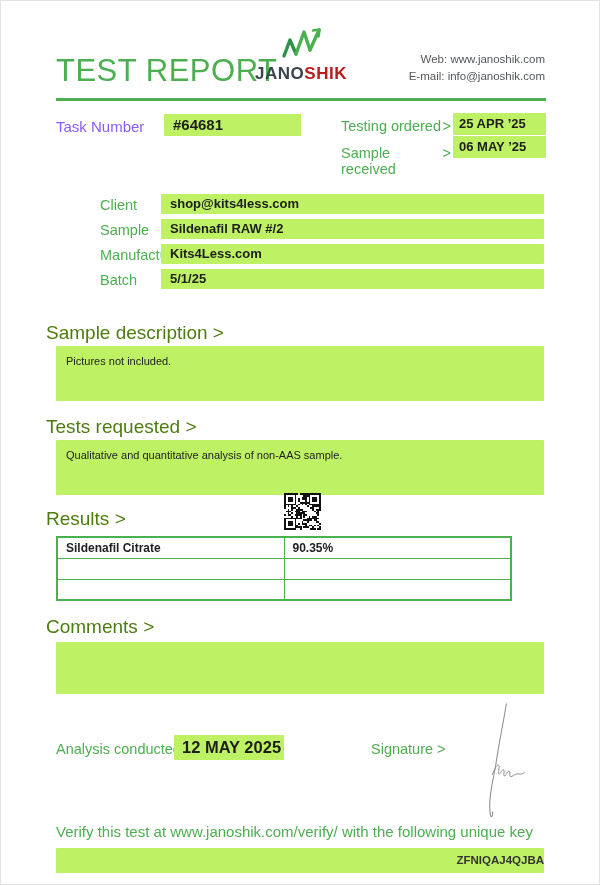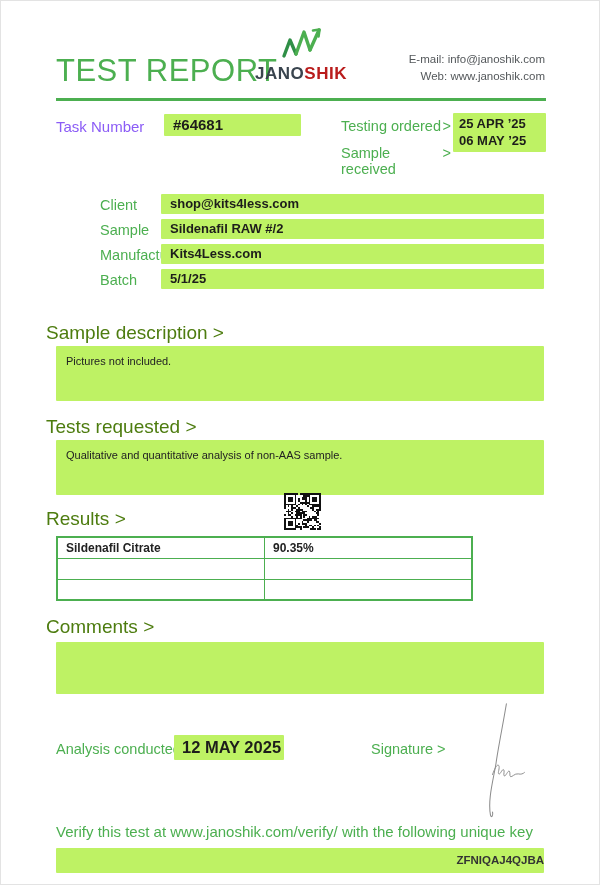--- a/index.html
+++ b/index.html
@@ -24,33 +24,33 @@
   
   .field-label { font-size:15px; color:#8b5cf6; }
   .task-label { left:55px; top:117px; }
   .task-box { left:163px; top:113px; width:137px; height:22px; line-height:22px;
               padding-left:9px; font-size:15px; font-weight:bold; }
   .ord-label { left:340px; top:117px; width:110px; display:flex; justify-content:space-between; font-size:14.5px; }
   .rec-label { left:340px; top:144px; width:110px; display:flex; justify-content:space-between; font-size:14.5px; }
   .date-box { left:452px; width:93px; height:22px; line-height:22px; padding-left:6px;
               font-size:13px; font-weight:bold; }
   .ord-box { top:112px; }
-  .rec-box { top:129px; }
+  .rec-box { top:135px; }
 
   
   .det-label { left:55px; font-size:14.5px; color:#4caf50;margin-left:44px; }
   .det-box { left:160px; width:383px; height:20px; line-height:20px; padding-left:9px;
              font-size:13px; font-weight:bold; }
 
   
   .sec-head { left:45px; font-size:19px; color:#4d7c0f; }
   .sec-box { left:55px; width:488px; font-size:11px; color:#222; padding:8px 10px; line-height:14px; }
 
   
-  .res-table { left:55px; top:535px; width:417px; border-collapse:collapse;border-radius:11px; }
+  .res-table { left:55px; top:535px; width:456px; border-collapse:collapse;border-radius:11px; }
   .res-table td { border:1px solid #4caf50; height:21px; font-size:12px; font-weight:bold;
                   color:#222; padding:0 0 0 8px; }
   .res-table { border:2px solid #4caf50; }
   .res-table td.c1 { width:50%; }
 
   .qr { left:283px; top:492px; width:37px; height:37px; }
 
   
   .an-label { left:55px; top:740px; font-size:14.5px; color:#4caf50; }
   .an-box { left:173px; top:734px; width:110px; height:25px; line-height:25px; padding-left:8px;
@@ -81,26 +81,26 @@
         </g>
       </svg>
     </span>
     <div class="logo-text">
       <span>JANO</span><span class="half2">SHIK</span>
     </div>
   </div>
 
   <div class="abs contact">
     <div>
+      <span>Web:</span>
+      <span>www.janoshik.com</span>
+    </div>
+    <div>
       <span>E-mail:</span>
       <span>info@janoshik.com</span>
-    </div>
-    <div>
-      <span>Web:</span>
-      <span>www.janoshik.com</span>
     </div>
   </div>
 
   <div class="abs rule"></div>
 
   <div class="abs field-label task-label">Task Number</div>
   <div class="abs graybox task-box">#64681</div>
 
   <div class="abs green ord-label">
     <span>Testing ordered</span>

